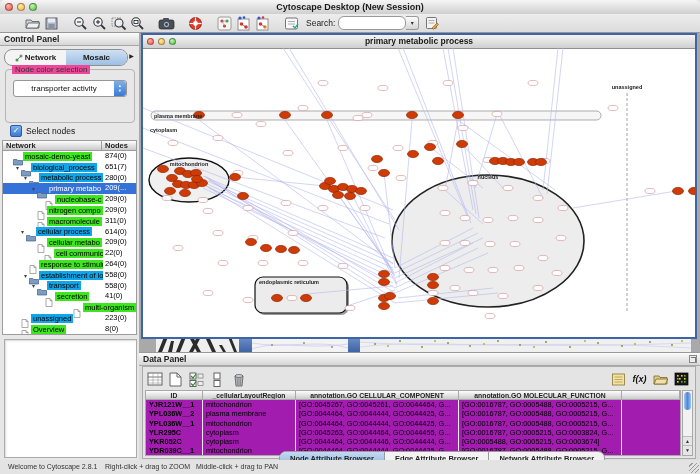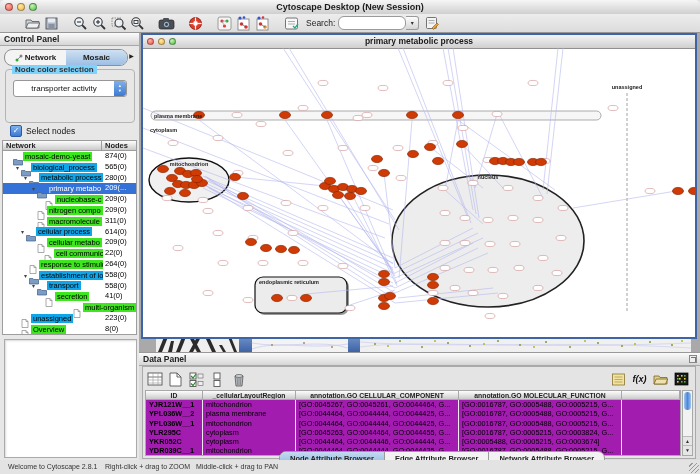--- a/index.html
+++ b/index.html
@@ -32,21 +32,21 @@
   .panel-title{height:12px;background:linear-gradient(#fbfbfb,#d6d6d6);border-bottom:1px solid #a8a8a8;
     font-size:8.5px;font-weight:bold;color:#222;line-height:12px;padding-left:4px;position:relative}
   .float-ico{position:absolute;right:3px;top:2px;width:8px;height:8px;border:1px solid #888;background:#eee;box-sizing:border-box}
   .float-ico:before{content:"";position:absolute;left:1px;top:1px;width:4px;height:4px;border-top:1px solid #777;border-right:1px solid #777}
   #cp-tabs{position:absolute;left:4px;top:16px;width:122px;height:15px;display:flex;
     border:1px solid #8f8f8f;border-radius:8px;overflow:hidden;background:#f4f4f4}
   .cptab{flex:1;font-size:8px;font-weight:bold;color:#222;display:flex;align-items:center;justify-content:center;gap:2px}
   .cptab.sel{background:linear-gradient(#cfe0f2,#9dbfe4)}
   #cp-tab-more{position:absolute;left:127px;top:16px;width:9px;height:15px;font-size:6px;line-height:15px;color:#222;text-align:center}
   #groupbox{position:absolute;left:5px;top:36px;width:128px;height:52px;border:1px solid #b4b4b4;border-radius:4px}
-  #grouplbl{position:absolute;left:6px;top:-5px;background:#7dd3fc;padding:0 3px;font-size:8px;font-weight:bold;color:#333}
+  #grouplbl{position:absolute;left:6px;top:-5px;background:#ec4899;padding:0 3px;font-size:8px;font-weight:normal;color:#333}
   #combo{position:absolute;left:7px;top:10px;width:112px;height:15px;border:1px solid #979797;border-radius:3px;
     background:#fff;display:flex;align-items:center}
   #combo-val{flex:1;font-size:8px;color:#111;text-align:center}
   #combo-step{width:12px;height:15px;border-radius:0 3px 3px 0;background:linear-gradient(#7fb0ea,#3c7ad2);
     color:#fff;font-size:4.5px;line-height:5px;text-align:center;padding-top:2px;box-sizing:border-box}
   #cb-row{position:absolute;left:10px;top:92px;display:flex;align-items:center;gap:4px}
   #cb{width:10px;height:10px;border-radius:2px;background:linear-gradient(#7fb0ea,#3c7ad2);
     border:1px solid #2a5aa8;color:#fff;font-size:8px;line-height:9px;text-align:center}
   #cb-lbl{font-size:8.5px;color:#111}
   #tree-head{position:absolute;left:2px;top:107px;width:135px;height:11px;display:flex}
@@ -282,21 +282,21 @@
           </svg></span>
         <span class="chip green">mosaic-demo-yeast</span>
         <span class="cnt">874(0)</span>
       </div>
       <div class="trow" style="padding-left: 11px;">
         <span class="arr">▾</span>
         <span class="tico"><svg width="10" height="8" viewBox="0 0 10 8">
             <path d="M0.5,7 V1.5 h3.4 l0.8,1 h4.8 V7 z" fill="#7d9cc4" stroke="#3e5e88" stroke-width="0.7"></path>
           </svg></span>
         <span class="chip red">biological_process</span>
-        <span class="cnt">565(0)</span>
+        <span class="cnt">651(7)</span>
       </div>
       <div class="trow" style="padding-left: 19px;">
         <span class="arr">▾</span>
         <span class="tico"><svg width="10" height="8" viewBox="0 0 10 8">
             <path d="M0.5,7 V1.5 h3.4 l0.8,1 h4.8 V7 z" fill="#7d9cc4" stroke="#3e5e88" stroke-width="0.7"></path>
           </svg></span>
         <span class="chip red">metabolic process</span>
         <span class="cnt">280(0)</span>
       </div>
       <div class="trow sel" style="padding-left: 27px;">

